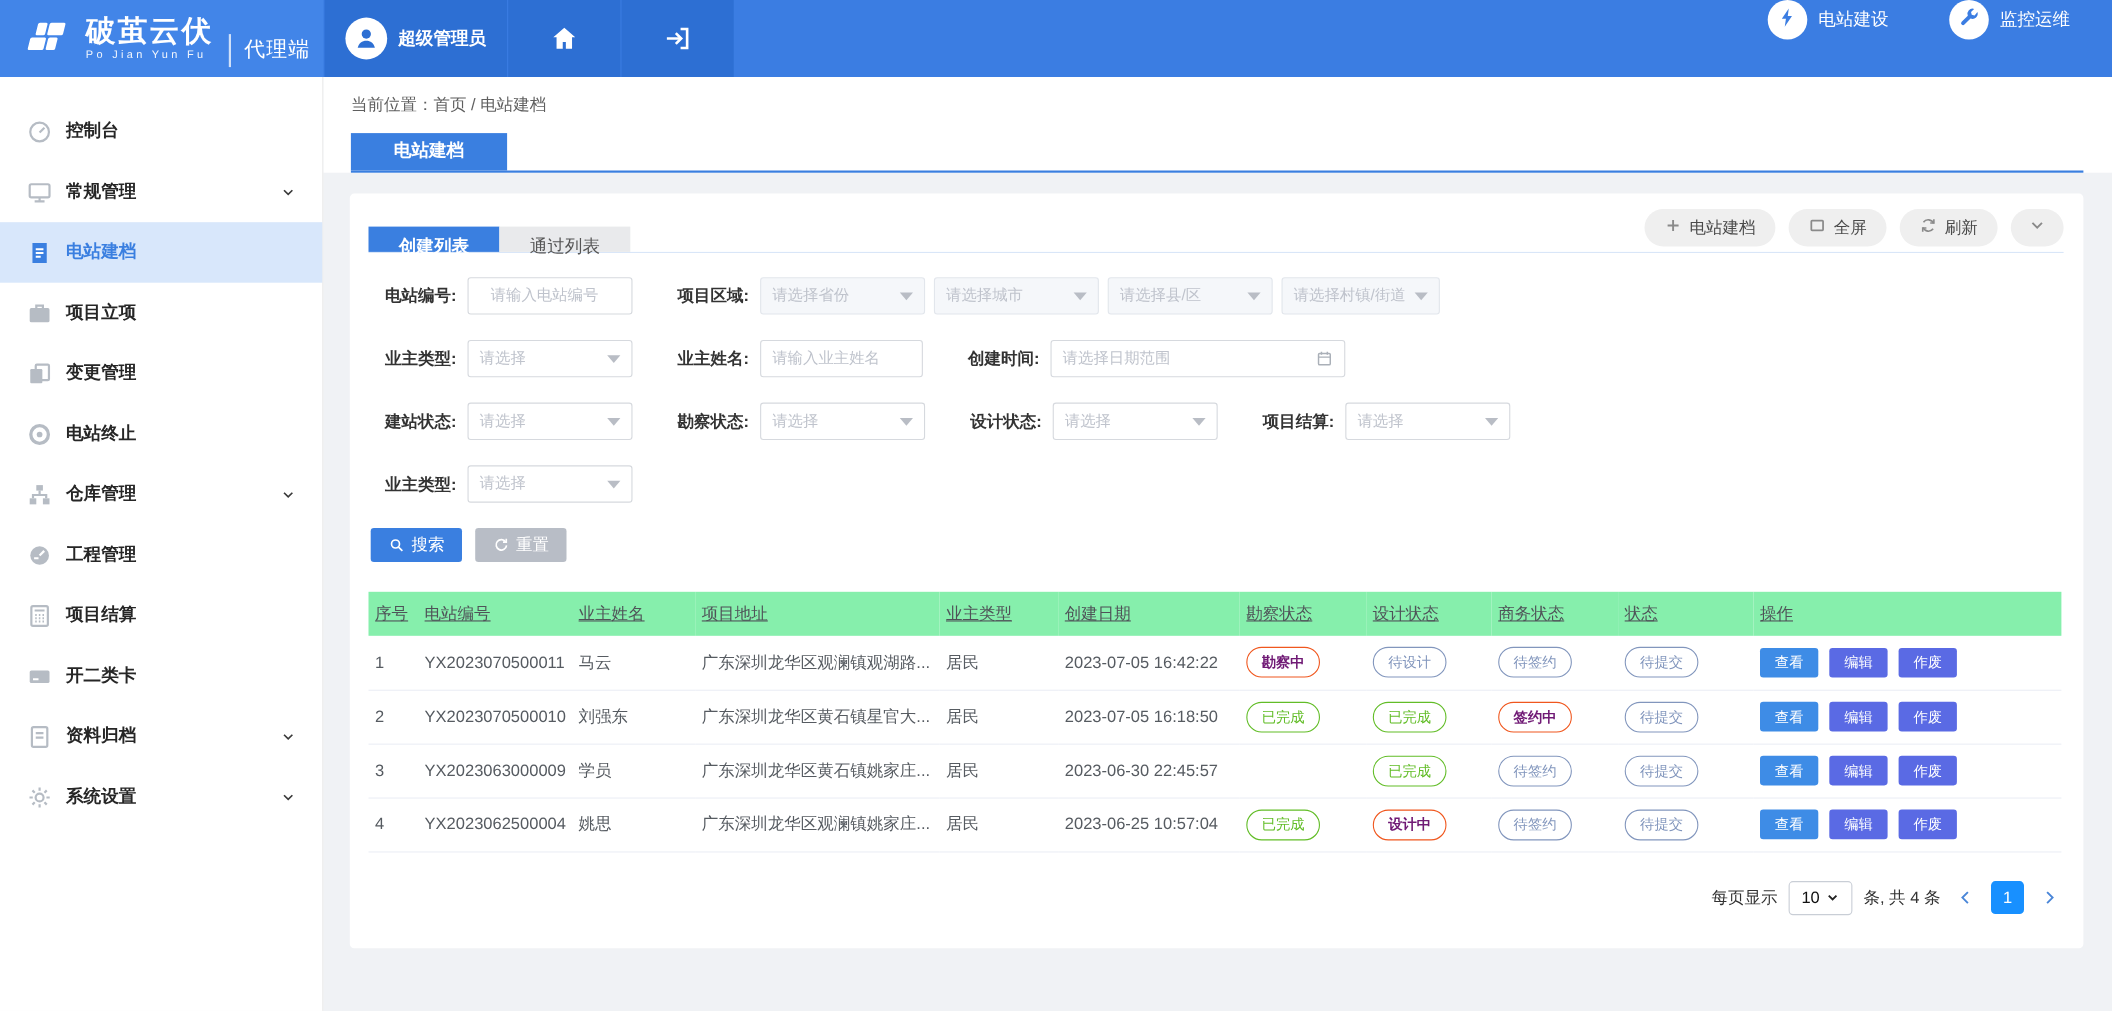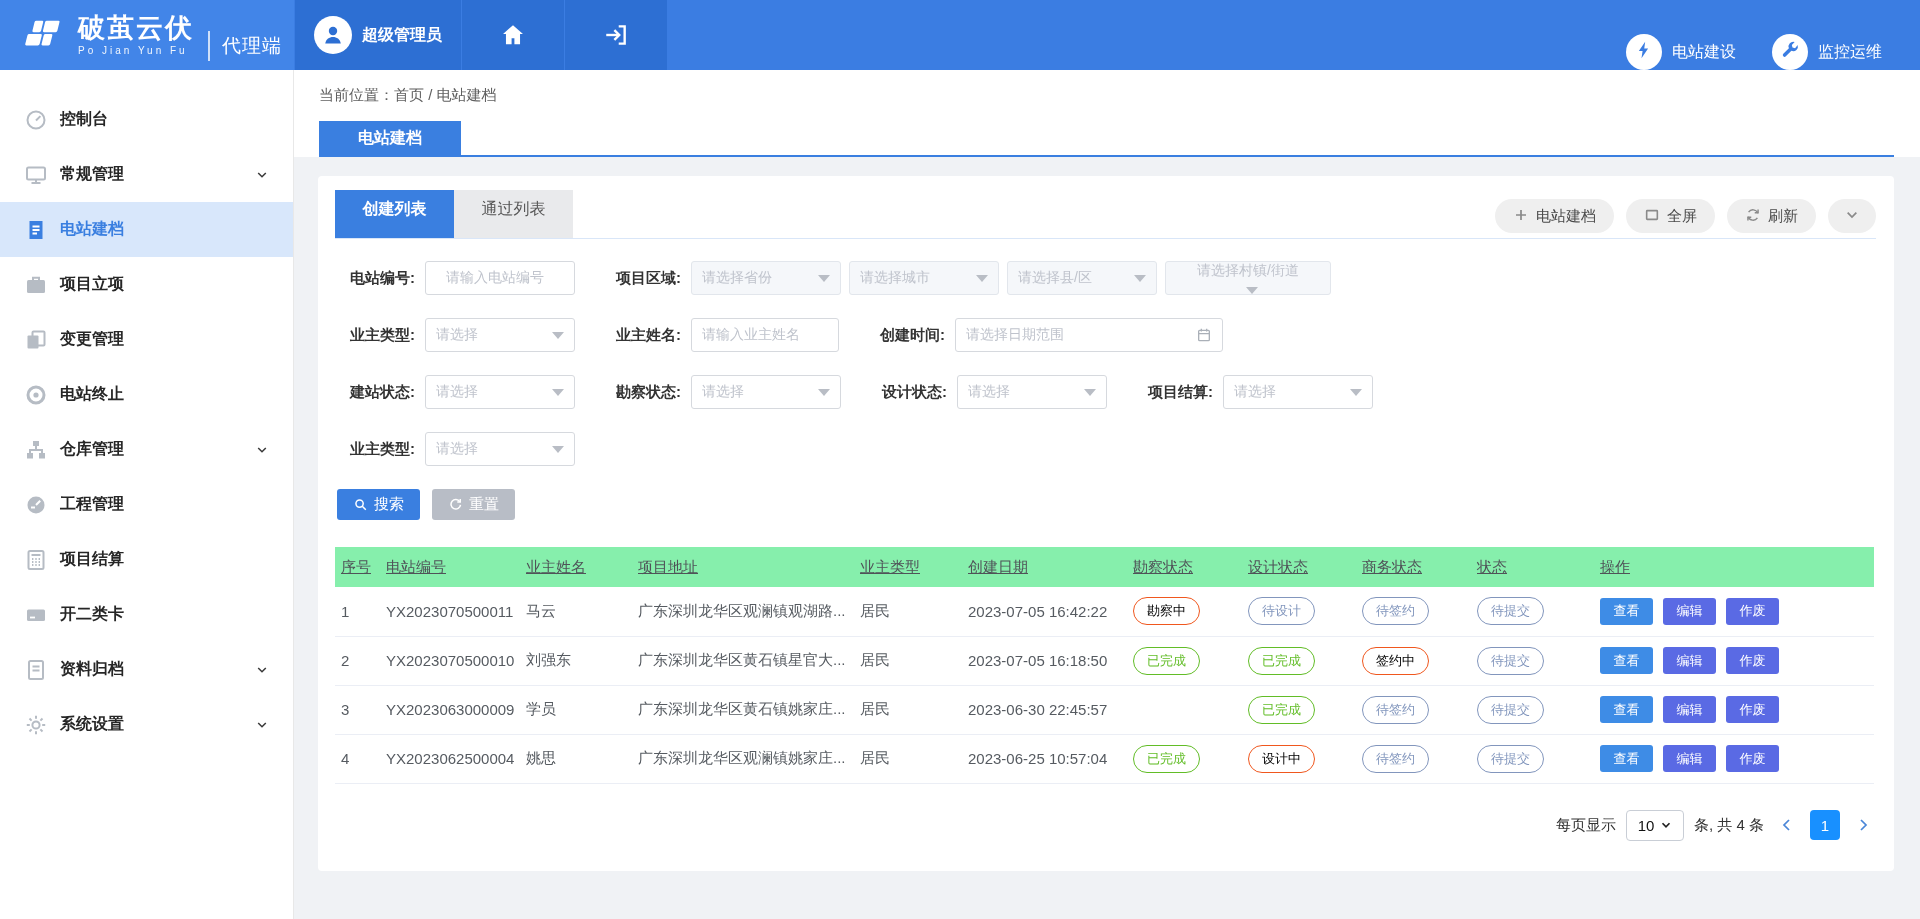--- a/index.html
+++ b/index.html
@@ -16,21 +16,21 @@
   .portal { margin-left:14px; padding-left:12px; border-left:2px solid rgba(255,255,255,.75);
     font-size:19px; letter-spacing:1px; align-self:center; height:30px; line-height:30px;margin-top:22px; }
   .hseg { background:#2d6fd3; display:flex; align-items:center; justify-content:center; margin-left:1px; }
   .hseg.user { width:166px; }
   .hseg.sq { width:102px; }
   .avatar { width:38px; height:38px; border-radius:50%; background:#fff; display:flex; align-items:center; justify-content:center; flex:none; }
   .avatar svg { width:24px; height:24px; color:#2d6fd3; }
   .user-name { font-size:16px; font-weight:bold; margin-left:10px; white-space:nowrap; }
   .hseg svg.hicon { width:26px; height:26px; color:#fff; }
   .h-spacer { flex:1; }
-  .h-nav { display:flex; align-items:flex-end; gap:36px; padding-right:38px; }
+  .h-nav { display:flex; align-items:flex-start; gap:55px; padding-right:38px; }
   .h-nav-item { display:flex; align-items:center; gap:10px; cursor:pointer; }
   .h-nav-circle { width:36px; height:36px; border-radius:50%; background:#fff; display:flex; align-items:center; justify-content:center; }
   .h-nav-circle svg { width:20px; height:20px; color:#3b7de2; }
   .h-nav-label { font-size:16px; }
 
   
   .layout { display:flex; height:849px; }
   .sidebar { width:294px; background:#fff; border-right:1px solid #e8e8e8; padding-top:22px; flex:none; }
   .side-item { height:55px; display:flex; align-items:center; padding:0 24px 0 24px; cursor:pointer; position:relative; }
   .side-item .micon { width:24px; height:24px; color:#b6bcc4; flex:none; }
@@ -47,21 +47,21 @@
   .breadcrumb { padding:16px 0 10px 25px; font-size:15px; color:#5f5f5f; }
   .tab-strip { margin:6px 26px 0 25px; border-bottom:2px solid #3a7fe0; }
   .page-tab { display:inline-block; width:142px; height:34px; line-height:34px; text-align:center;
     background:#3a7fe0; color:#fff; font-size:16px; font-weight:bold; }
 
   
   .card { background:#fff; border-radius:4px; margin:19px 26px 0 24px; padding:14px 18px 30px 17px; }
   .toolbar { display:flex; align-items:flex-end; justify-content:space-between;
     border-bottom:1px solid #d9e6f8; }
   .list-tabs { display:flex; }
-  .ltab { width:119px; height:48px; line-height:38px; text-align:center; font-size:16px; cursor:pointer;
+  .ltab { width:119px; height:23px; line-height:38px; text-align:center; font-size:16px; cursor:pointer;
     background:#e9eaec; color:#555; }
   .ltab.active { background:#3a7fe0; color:#fff; font-weight:bold; }
   .pills { display:flex; gap:12px; margin-bottom:5px; }
   .pill { height:34px; border-radius:17px; background:#efefef; border:none; display:flex; align-items:center;
     gap:7px; padding:0 18px; font-size:15px; color:#4a4a4a; cursor:pointer; }
   .pill svg { width:16px; height:16px; color:#8a8a8a; }
   .pill.narrow { padding:0 16px; }
 
   
   .filters { padding-top:22px; }
@@ -84,21 +84,21 @@
   .btn.search { background:#3a7fe0; }
   .btn.reset { background:#b8bdc6; }
 
   
   table { border-collapse:collapse; table-layout:fixed; width:1539px; margin-top:27px; }
   thead th { background:#86efac; height:40px; font-size:15px; font-weight:normal; color:#4f5358;
     text-align:left; padding-left:6px; white-space:nowrap;text-decoration:underline; }
   tbody td { height:49px; border-bottom:1px solid #ebeef5; font-size:15px; color:#565b61;
     padding-left:6px; white-space:nowrap; overflow:hidden; }
   .badge { display:inline-block; padding:4px 13px; border-radius:14px; font-size:13px; border:1px solid; background:#fff; }
-  .tone-orange { color:#000000; border-color:#f0571e; }
+  .tone-orange { color:#701a75; border-color:#f0571e;font-weight:bold; }
   .tone-green  { color:#62bd27; border-color:#62bd27; }
   .tone-steel  { color:#8296bd; border-color:#8296bd; }
   .abtn { width:53px; height:27px; border:none; border-radius:3px; color:#fff; font-size:13px;
     cursor:pointer; margin-right:10px; }
   .abtn.view { background:#3e8ce6; }
   .abtn.edit, .abtn.void { background:#5a6ae4; }
 
   
   .pager { display:flex; align-items:center; justify-content:flex-end; gap:10px; margin-top:26px; font-size:15px; color:#333; }
   .pp-select { width:58px; height:31px; border:1px solid #c9ced6; border-radius:4px; background:#fff;
@@ -342,21 +342,21 @@
                 <span class="caret"></span>
               </div>
             </div>
             <div class="fg" style="margin-left: 8px;">
               <div class="ctl muted" style="width: 150px;">
                 <span class="ph">请选择县/区</span>
                 <span class="caret"></span>
               </div>
             </div>
             <div class="fg" style="margin-left: 8px;">
-              <div class="ctl muted" style="width: 166px; flex-direction: column;">
+              <div class="ctl muted" style="width: 144px;">
                 <span class="ph">请选择村镇/街道</span>
                 <span class="caret"></span>
               </div>
             </div>
           </div>
           <div class="f-row">
             <div class="fg" style="margin-left: 0px;">
               <span class="f-label">业主类型:</span>
               <div class="ctl" style="width: 150px;">
                 <span class="ph">请选择</span>

